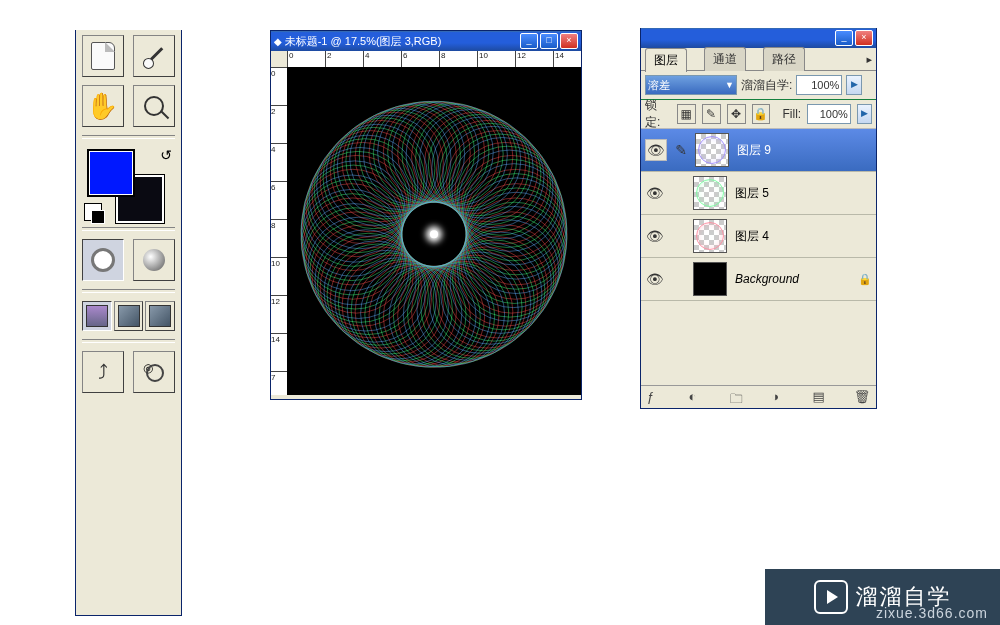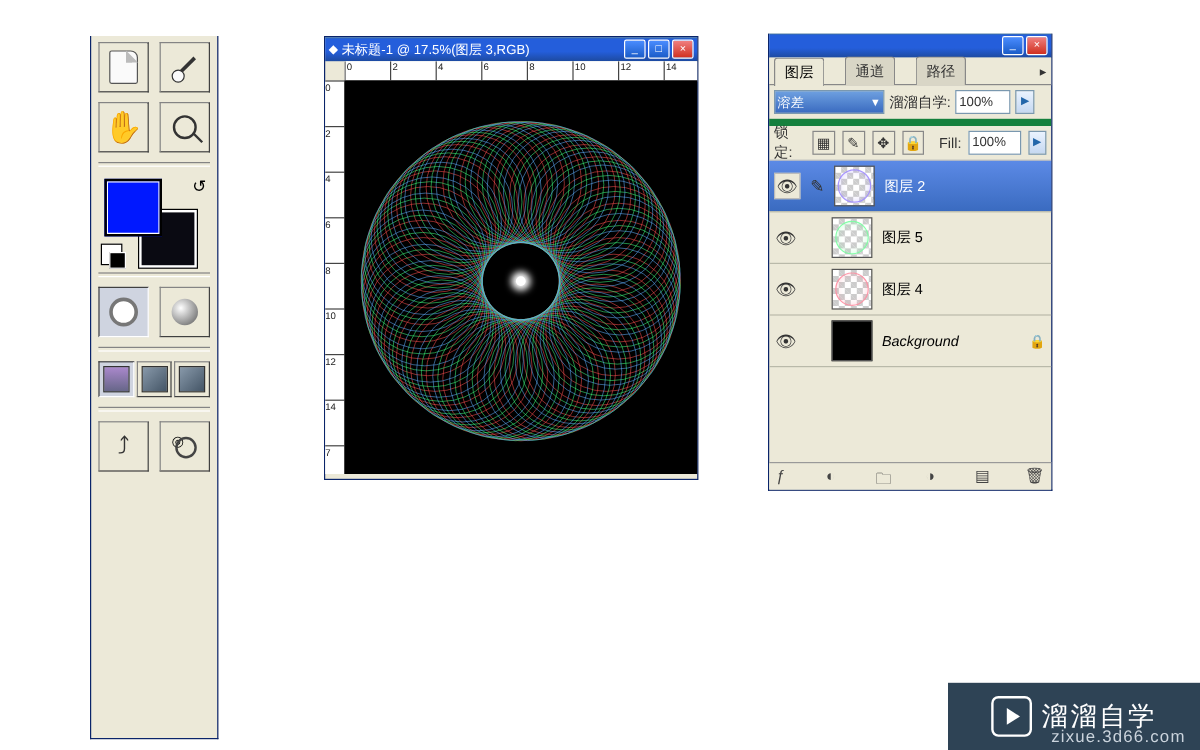--- a/index.html
+++ b/index.html
@@ -45,42 +45,42 @@
 .ruler-tick{position:absolute;border-left:1px solid #444;height:16px;top:0;padding-left:1px}
 .ruler-tick-l{position:absolute;border-top:1px solid #444;width:16px;left:0;padding-top:1px}
 .canvas-main{position:absolute;top:16px;left:16px;right:0;bottom:0;background:#000}
 .spiro{position:absolute;inset:0}
 
 .layerswin{left:640px;top:28px;width:235px;height:380px;border-top:0}
 .lp-tabs{height:22px;background:#ece9d8;display:flex;align-items:center;border-bottom:1px solid #888;padding-left:4px;gap:17px}
 .lp-tab{padding:3px 8px;font-size:12px;border:1px solid #888;border-bottom:none;border-radius:3px 3px 0 0;background:#d9d6c6;cursor:default;color:#333}
 .lp-tab.active{background:#ece9d8;color:#000;position:relative;top:1px}
 .lp-collapse{margin-left:auto;margin-right:4px;font-size:11px;color:#333}
-.lp-row{display:flex;align-items:center;height:24px;padding:2px 4px;gap:4px;border-bottom:6px solid #15803d}
+.lp-row{display:flex;align-items:center;height:24px;padding:2px 4px;gap:4px;border-bottom:1px solid #15803d}
 .lp-field{height:18px;border:1px solid #7a98af;background:#fff;font-size:11px;padding:0 2px;display:flex;align-items:center;color:#333}
 .lp-select{width:86px;background:linear-gradient(#6ea0e0,#3a6bc0);color:#fff;justify-content:space-between}
-.lp-num{width:40px;justify-content:flex-start}
+.lp-num{width:40px;justify-content:flex-end}
 .lp-arrow{width:14px;height:18px;border:1px solid #7a98af;background:linear-gradient(#eaf3ff,#c5d8f1);font-size:9px;text-align:center;line-height:16px;color:#26a}
 .lp-label{font-size:12px;color:#333}
 .lp-lockrow{display:flex;align-items:center;height:24px;padding:2px 4px;gap:6px;border-bottom:1px solid #bbb;font-size:12px;color:#333}
 .lp-lockbox{width:18px;height:18px;border:1px solid #888;background:#ece9d8;display:flex;align-items:center;justify-content:center}
 .layers-list{}
 .layer{display:flex;align-items:center;height:42px;border-bottom:1px solid #b9b9a9;padding:0 4px;gap:4px}
 .layer.selected{background:linear-gradient(#5c8ae6,#3a6bc0);color:#fff}
 .layer .eye{width:20px;text-align:center;color:#333;font-size:14px}
 .layer.selected .eye{color:#333;background:#ece9d8;border:1px solid #bbb;height:20px;line-height:20px}
 .layer .link{width:20px;text-align:center;color:#333;font-size:14px}
 .layer .thumb{width:32px;height:32px;background-image:linear-gradient(45deg,#ccc 25%,transparent 25%,transparent 75%,#ccc 75%),linear-gradient(45deg,#ccc 25%,#fff 25%,#fff 75%,#ccc 75%);background-size:10px 10px;background-position:0 0,5px 5px;border:1px solid #555;position:relative}
 .layer .thumb .ov{position:absolute;inset:2px;border-radius:50%}
 .layer .name{flex:1;font-size:12px;padding-left:4px}
 .layer .lock{width:14px;color:#666;font-size:11px}
 .lp-bottom{position:absolute;bottom:0;left:0;right:0;height:22px;background:#ece9d8;border-top:1px solid #999;display:flex;align-items:center;justify-content:space-between;padding:0 6px}
 .lp-bicon{width:16px;height:16px;font-size:13px;color:#444}
 
-.watermark{position:absolute;right:0;bottom:0;width:210px;height:56px;background:#2e4355;color:#fff;display:flex;align-items:center;justify-content:center;gap:8px}
+.watermark{position:absolute;right:0;bottom:0;width:235px;height:56px;background:#2e4355;color:#fff;display:flex;align-items:center;justify-content:center;gap:8px}
 .wm-play{width:30px;height:30px;border:2px solid #fff;border-radius:6px;display:flex;align-items:center;justify-content:center}
 .wm-play::after{content:'';border-left:11px solid #fff;border-top:7px solid transparent;border-bottom:7px solid transparent;margin-left:3px}
 .wm-text{font-size:22px;letter-spacing:2px}
 .wm-sub{position:absolute;right:12px;bottom:4px;font-size:14px;letter-spacing:1px;color:#cbd4dd}
 </style>
 </head>
 <body>
 
 <div class="win toolbox">
   <div class="toolbox-inner">
@@ -330,21 +330,21 @@
       </div>
     <div class="lp-arrow">▶</div>
   </div>
   <div class="layers-list" id="layers-list">
       <div class="layer selected">
         <div class="eye">👁</div>
         <div class="link">✎</div>
         <div class="thumb">
           <div class="ov" style="border: 1px solid rgba(160, 140, 255, 0.9); box-shadow: rgba(160, 140, 255, 0.35) 0px 0px 6px inset;"></div>
         </div>
-        <div class="name">图层 2</div>
+        <div class="name">图层 9</div>
         <div class="lock"></div>
       </div>
       <div class="layer">
         <div class="eye">👁</div>
         <div class="link"></div>
         <div class="thumb">
           <div class="ov" style="border: 1px solid rgba(120, 255, 160, 0.9); box-shadow: rgba(120, 255, 160, 0.35) 0px 0px 6px inset;"></div>
         </div>
         <div class="name">图层 5</div>
         <div class="lock"></div>

